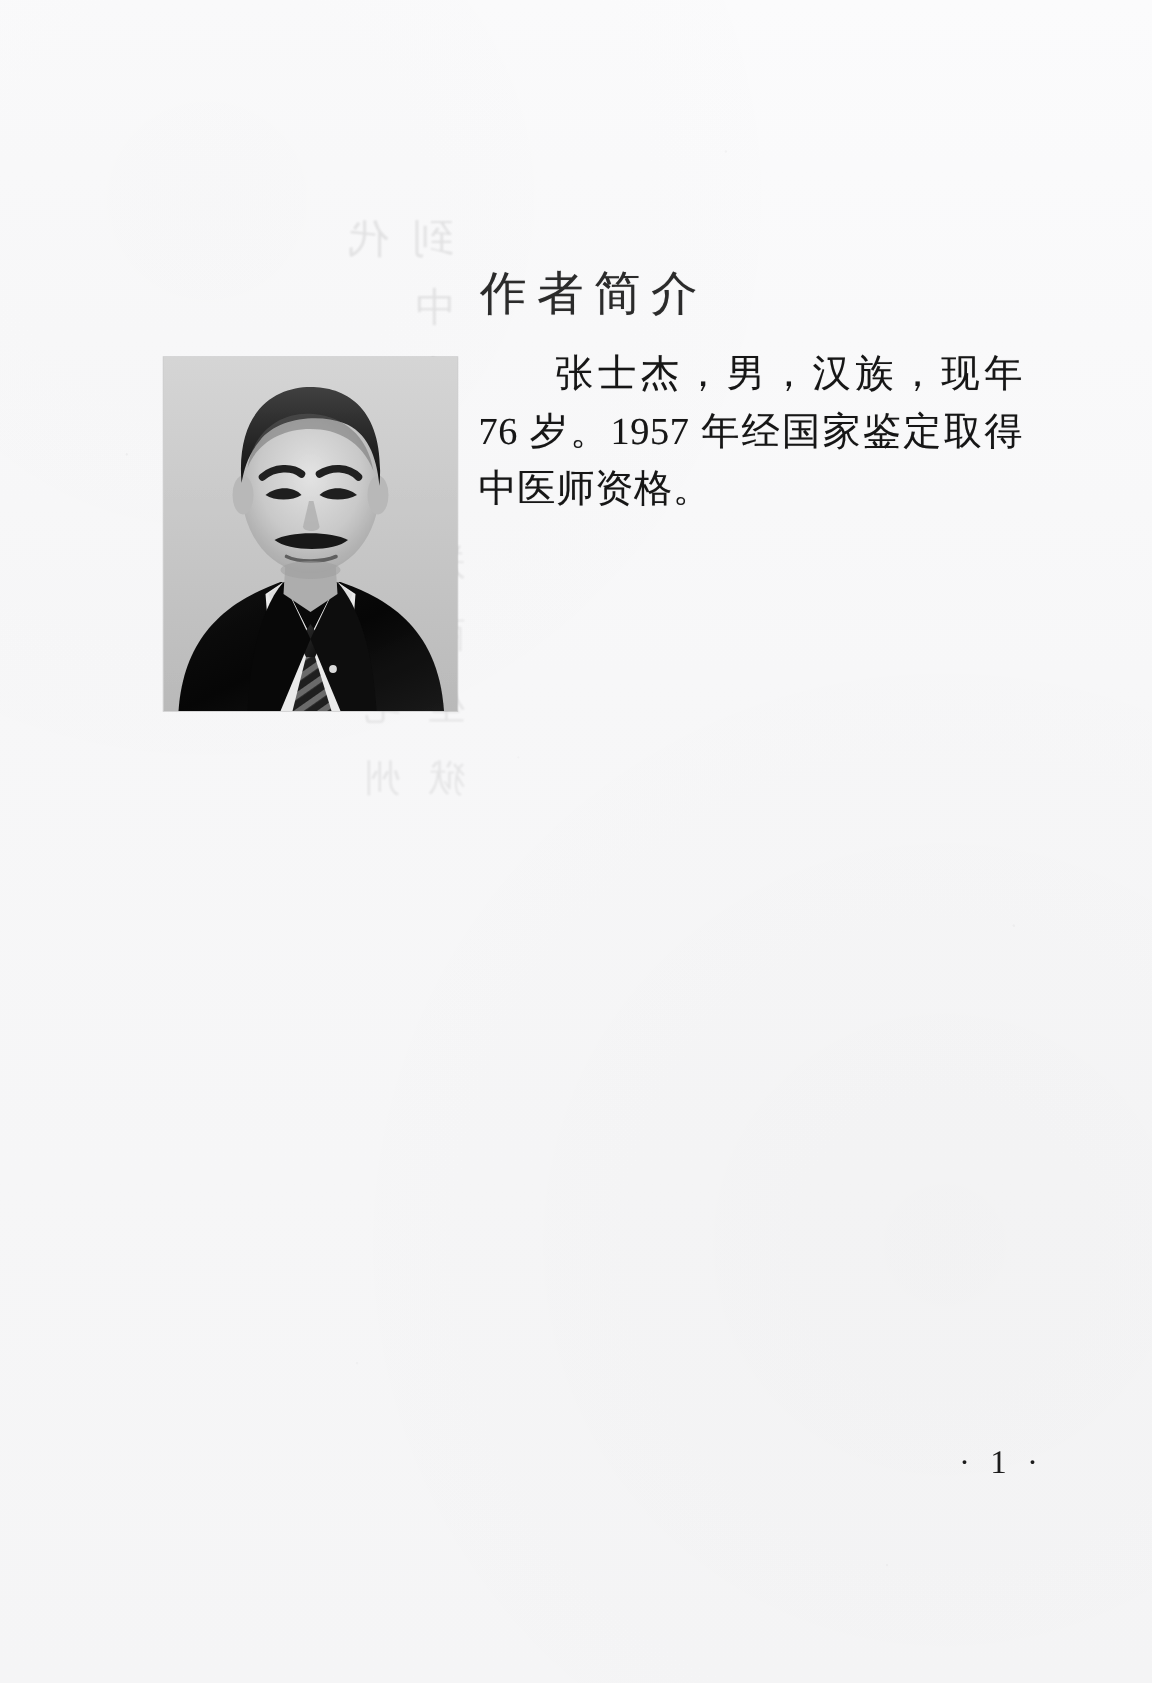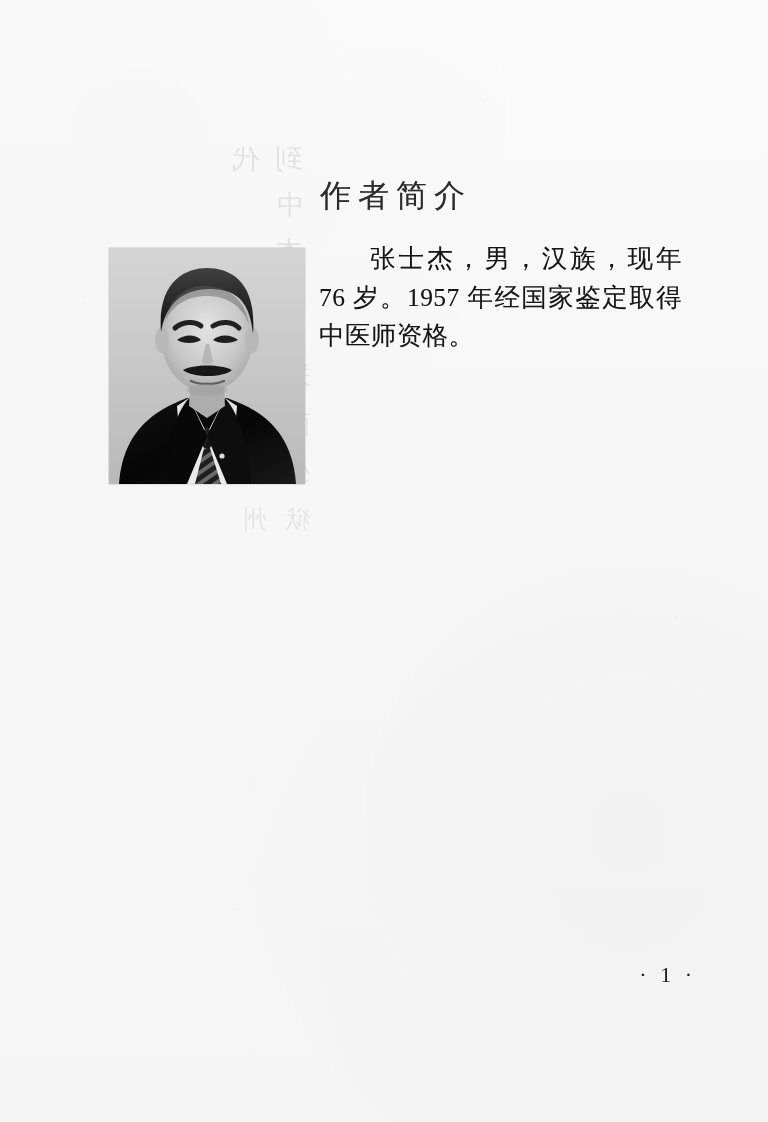--- a/index.html
+++ b/index.html
@@ -64,21 +64,21 @@
     top: 176px;
     width: 620px;
   }
 
   .doc-title {
     font-family: "Liberation Serif", "DejaVu Serif", serif;
     font-size: 31px;
     line-height: 40px;
     color: #2b2b2b;
     letter-spacing: 7px;
-    margin: 0 0 24px 246px;
+    margin: 0 0 14px 246px;
     font-weight: 400;
     text-shadow: 0 0 0.6px rgba(0,0,0,0.35);
   }
 
   
   .portrait {
     float: left;
     width: 196px;
     height: 236px;
     margin: 8px 14px 10px 35px;

